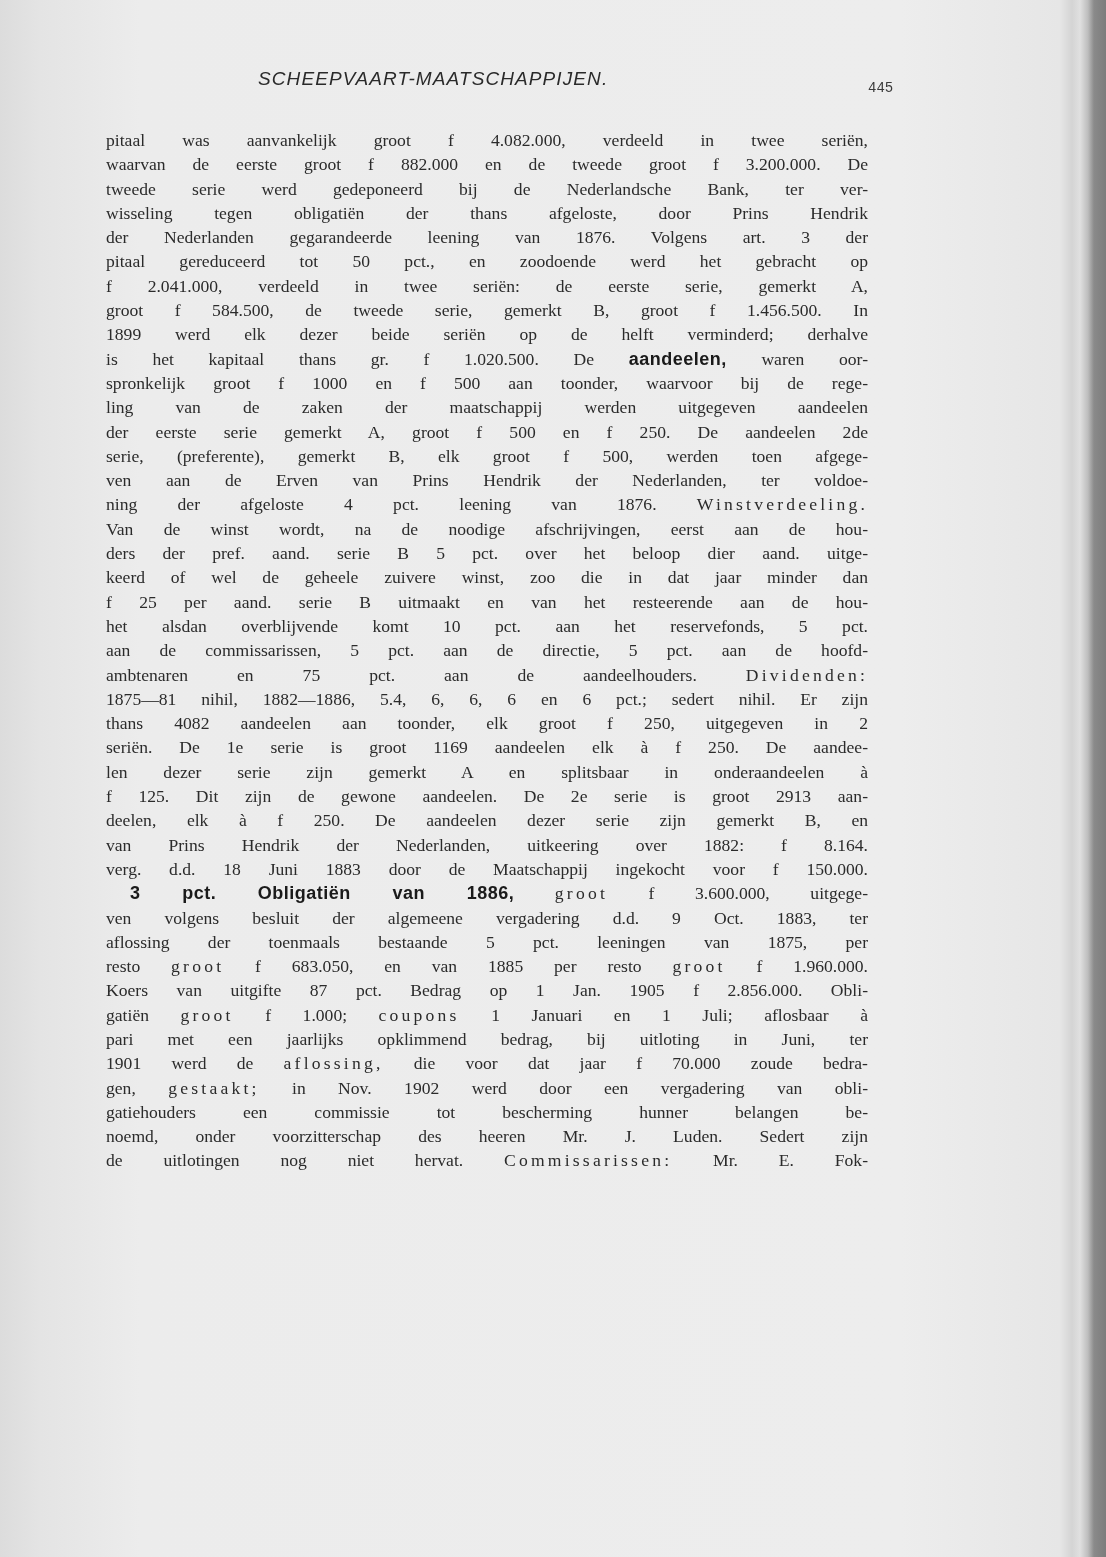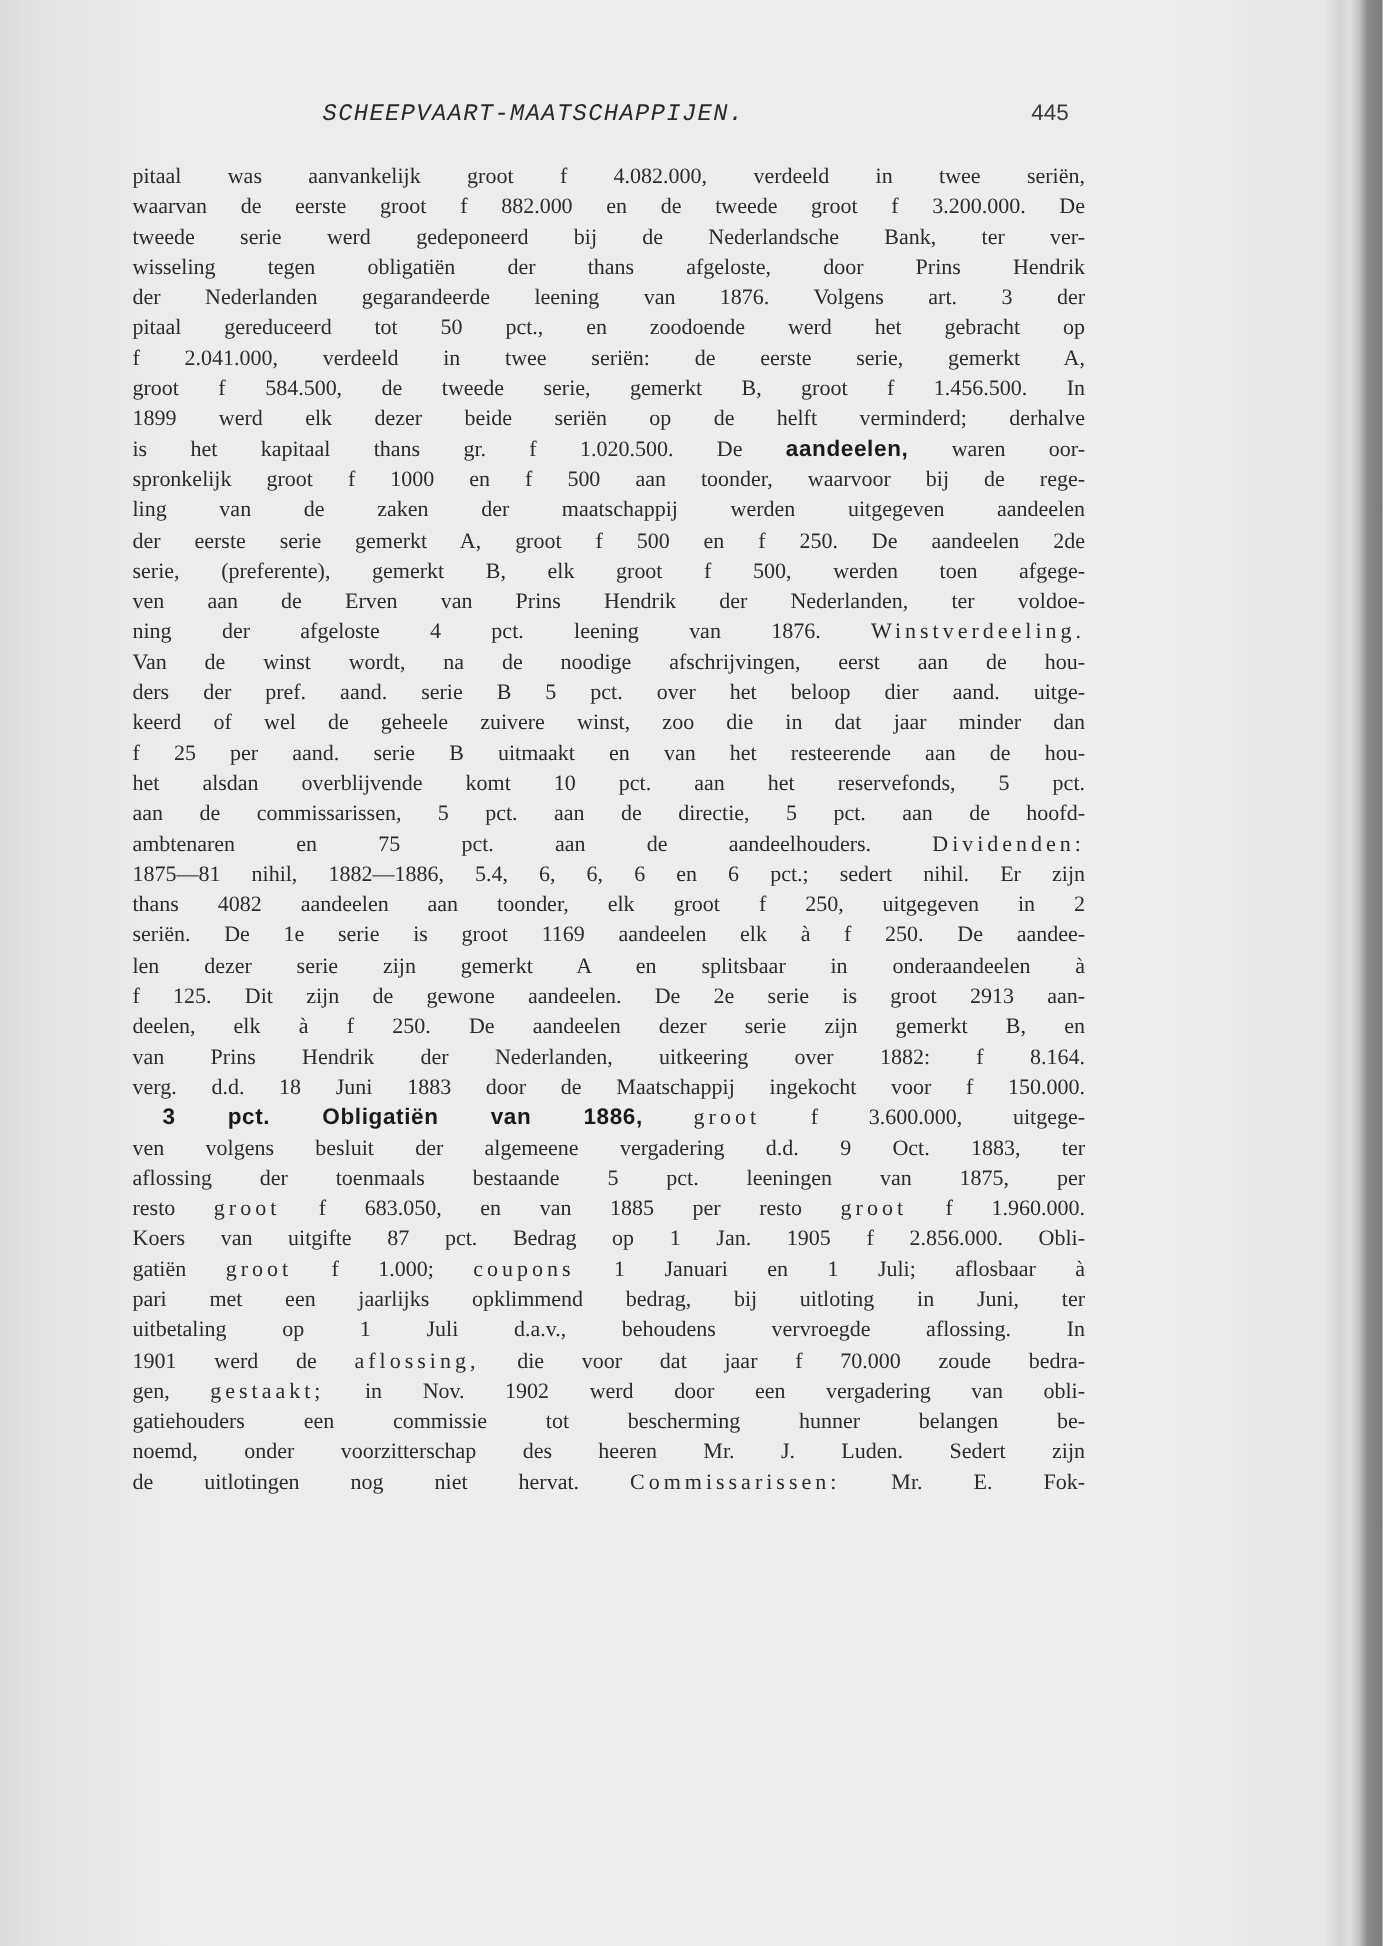--- a/index.html
+++ b/index.html
@@ -6,30 +6,30 @@
   body {
     width: 1106px; height: 1557px; overflow: hidden;
     background: #e8e8e8;
     position: relative;
   }
   .page {
     position: absolute; left: 0; top: 0; width: 1106px; height: 1557px;
     background: linear-gradient(90deg, #dcdcdc 0px, #e4e4e4 40px, #ececec 140px, #ededed 900px, #e6e6e6 1060px, #d4d4d4 1072px, #e0e0e0 1080px, #bdbdbd 1088px, #8a8a8a 1094px, #7c7c7c 1106px);
   }
   .header {
-    position: absolute; top: 80px; left: 258px; width: 600px;
-    font-family: Liberation Mono, monospace;
+    position: absolute; top: 68px; left: 258px; width: 600px;
+    font-family: Liberation Sans, sans-serif;
     font-style: italic;
     font-size: 19px; letter-spacing: 1.1px;
     color: #2a2a2a;
   }
   .page-num {
-    position: absolute; top: 80px; left: 825px;
-    font-family: Liberation Sans, sans-serif;
-    font-size: 18px; color: #3a3a3a;
+    position: absolute; top: 80px; left: 868px;
+    font-family: Liberation Mono, monospace;
+    font-size: 14px; color: #3a3a3a;
   }
   .body-text {
     position: absolute; top: 128px; left: 106px; width: 762px;
     font-family: "Liberation Serif", serif;
     font-size: 17.6px; line-height: 24.3px;
     color: #2b2b2b;
     text-align: justify;
   }
   .line { display: block; text-align-last: justify; white-space: nowrap; }
   .bold-sans {
@@ -83,21 +83,20 @@
     </div>
 
     <div>
       <span class="line indent"><span class="bold-sans">3 pct. Obligatiën van 1886,</span> <span class="spaced">groot</span><span> f 3.600.000, uitgege-</span></span>
       <span class="line">ven volgens besluit der algemeene vergadering d.d. 9 Oct. 1883, ter</span>
       <span class="line">aflossing der toenmaals bestaande 5 pct. leeningen van 1875, per</span>
       <span class="line"><span>resto </span><span class="spaced">groot</span><span> f 683.050, en van 1885 per resto </span><span class="spaced">groot</span><span> f 1.960.000.</span></span>
       <span class="line">Koers van uitgifte 87 pct. Bedrag op 1 Jan. 1905 f 2.856.000. Obli-</span>
       <span class="line"><span>gatiën </span><span class="spaced">groot</span><span> f 1.000; </span><span class="spaced">coupons</span><span> 1 Januari en 1 Juli; aflosbaar à</span></span>
       <span class="line">pari met een jaarlijks opklimmend bedrag, bij uitloting in Juni, ter</span>
-      <span class="line">uitbetaling op 1 Juli d.a.v., behoudens vervroegde aflossing. In</span>
       <span class="line"><span>1901 werd de </span><span class="spaced">aflossing,</span><span> die voor dat jaar f 70.000 zoude bedra-</span></span>
       <span class="line"><span>gen, </span><span class="spaced">gestaakt;</span><span> in Nov. 1902 werd door een vergadering van obli-</span></span>
       <span class="line">gatiehouders een commissie tot bescherming hunner belangen be-</span>
       <span class="line">noemd, onder voorzitterschap des heeren Mr. J. Luden. Sedert zijn</span>
       <span class="line"><span>de uitlotingen nog niet hervat. </span><span class="spaced">Commissarissen:</span><span> Mr. E. Fok-</span></span>
     </div>
   </div>
 </div>
 
 </body></html>

